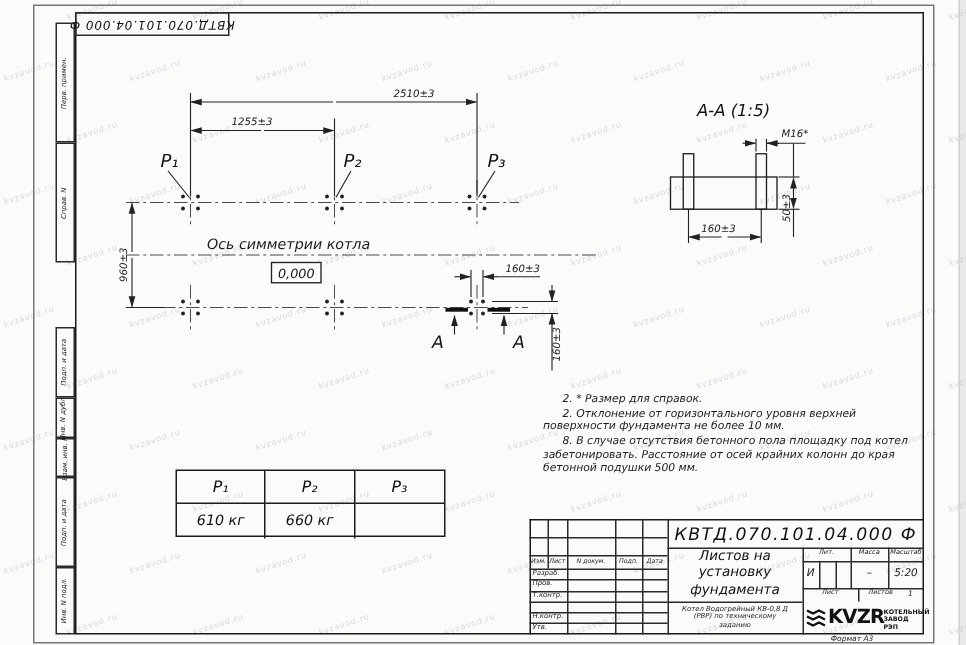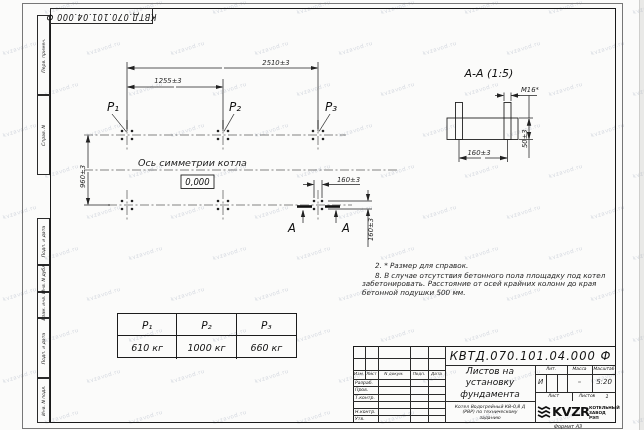--- a/index.html
+++ b/index.html
@@ -332,26 +332,26 @@
       <line class="thin" x1="485" y1="158" x2="506.9" y2="158" marker-end="url(#ar)"></line>
       <text class="dim" x="479" y="154.5" text-anchor="middle">160±3</text>
     </g>
   </svg>
 
   <div id="load-table">
     <div class="tc">P₁</div>
     <div class="tc">P₂</div>
     <div class="tc">P₃</div>
     <div class="tc">610 кг</div>
-    <div class="tc">1000 кг</div>
     <div class="tc">660 кг</div>
   </div>
 
   <div id="notes">
     <p>2. * Размер для справок.</p>
+    <p>2. Отклонение от горизонтального уровня верхней поверхности фундамента не более 10 мм.</p>
     <p>8. В случае отсутствия бетонного пола площадку под котел забетонировать. Расстояние от осей крайних колонн до края бетонной подушки 500 мм.</p>
   </div>
 
   <div>
 
     <div class="vl" style="left:353px;top:346px;height:77px;width:1.4px;background:#1a1a1a;"></div>
     <div class="hl" style="left:353px;top:346px;width:263px;height:1.4px;background:#1a1a1a;"></div>
 
     <div class="vl" style="left:365px;top:346px;height:33px;"></div>
     <div class="vl" style="left:378px;top:346px;height:77px;"></div>

